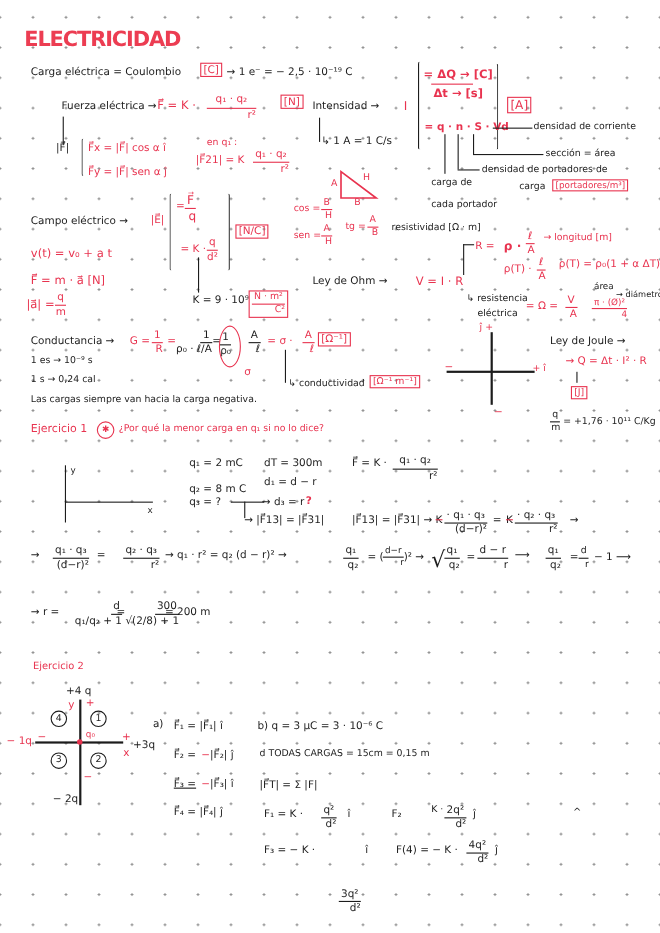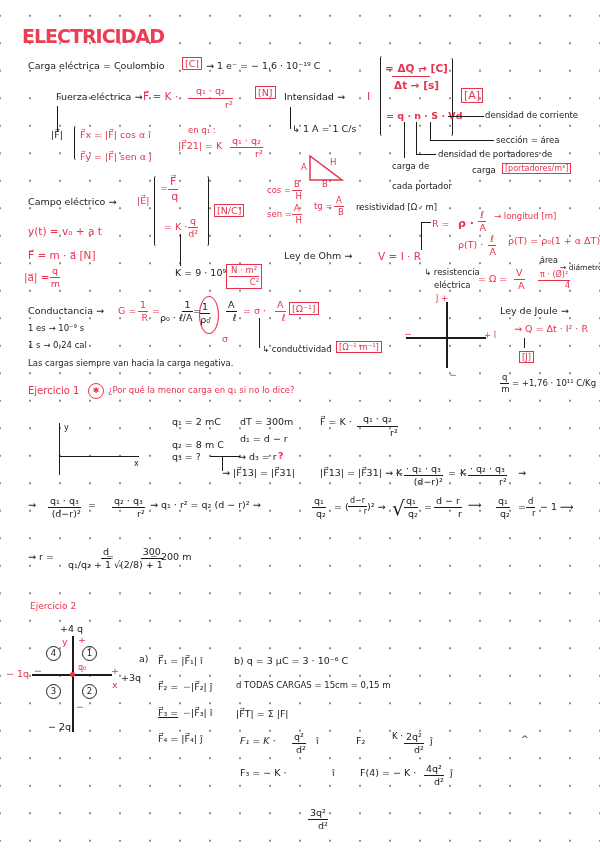--- a/index.html
+++ b/index.html
@@ -29,21 +29,21 @@
   .rcirc { position:absolute; border:1.5px solid #e8334f; border-radius:50%; }
   .strike { text-decoration:line-through; text-decoration-color:#e8334f; }
 </style>
 </head>
 <body>
 
 <div class="t title" style="left:22px;top:27px;">ELECTRICIDAD</div>
 
 <div class="t k" style="left:28px;top:61px;">Carga eléctrica = Coulombio</div>
 <div class="box" style="left:182px;top:57px;">[C]</div>
-<div class="t k" style="left:206px;top:61px;">→ 1 e⁻ = − 1,6 · 10⁻¹⁹ C</div>
+<div class="t k" style="left:206px;top:61px;">→ 1 e⁻ = − 2,5 · 10⁻¹⁹ C</div>
 
 <div class="t k" style="left:28px;top:92px;padding-left:28px;">Fuerza eléctrica →</div>
 <div class="t r" style="left:143px;top:91px;font-size:10.5px;">F⃗ = K ·</div>
 <div class="frac r" style="left:188px;top:86px;">
   <span class="n" style="padding:0 8px 2px;">q₁ · q₂</span>
   <span class="d">r²</span>
 </div>
 <div class="box" style="left:255px;top:86px;">[N]</div>
 <div class="line" style="left:57px;top:106px;width:1.4px;height:26px;"></div>
 <div class="t k" style="left:51px;top:130px;">|F⃗|</div>
@@ -335,21 +335,21 @@
 <div class="t r" style="left:183px;top:682px;">−</div>
 <div class="t k" style="left:191px;top:682px;">|F⃗₂| ĵ</div>
 <div class="t k" style="left:158px;top:708px;text-decoration:underline;">F⃗₃ =</div>
 <div class="t r" style="left:183px;top:708px;">−</div>
 <div class="t k" style="left:191px;top:708px;">|F⃗₃| î</div>
 <div class="t k" style="left:158px;top:734px;">F⃗₄ = |F⃗₄| ĵ</div>
 
 <div class="t k" style="left:234px;top:656px;">b) q = 3 μC = 3 · 10⁻⁶ C</div>
 <div class="t k" style="left:236px;top:681px;font-size:8.5px;">d TODAS CARGAS = 15cm = 0,15 m</div>
 <div class="t k" style="left:236px;top:709px;">|F⃗T| = Σ |F|</div>
-<div class="t k" style="left:240px;top:736px;font-style:italic;">F₁ = K ·</div>
+<div class="t k" style="left:240px;top:736px;">F₁ = K ·</div>
 <div class="frac k" style="left:292px;top:732px;">
   <span class="n">q²</span>
   <span class="d">d²</span>
 </div>
 <div class="t k" style="left:316px;top:736px;">î</div>
 <div class="t k" style="left:356px;top:736px;">F₂</div>
 <div class="t k" style="left:392px;top:732px;font-size:8.5px;">K ·</div>
 <div class="frac k" style="left:404px;top:732px;">
   <span class="n">2q²</span>
   <span class="d">d²</span>

